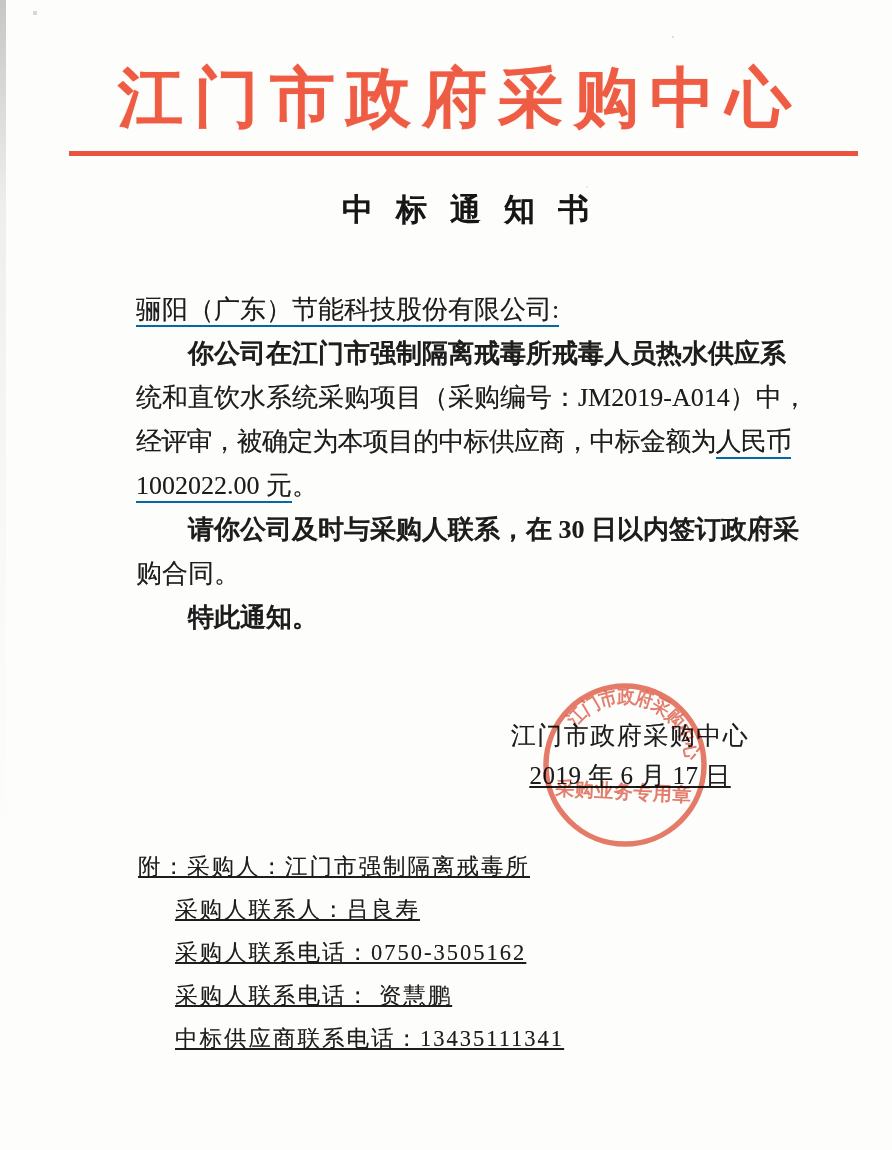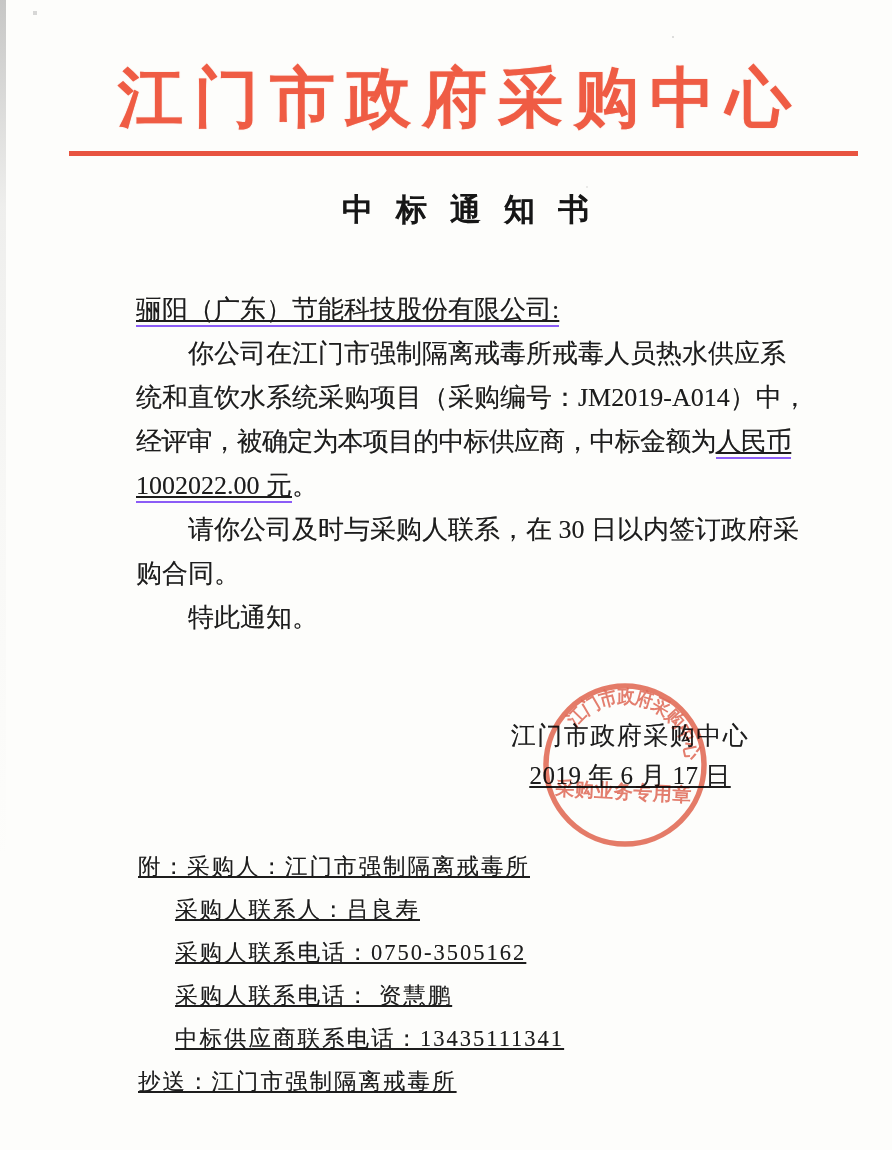--- a/index.html
+++ b/index.html
@@ -30,23 +30,23 @@
   .doc-title{
     position:absolute;top:190px;left:11px;width:100%;margin:0;
     text-align:center;font-size:31px;line-height:40px;font-weight:700;
     letter-spacing:23px;padding-left:23px;box-sizing:border-box;color:#161616;
     text-shadow:0 0 .6px rgba(20,20,20,.5);
   }
   
   .body{position:absolute;left:136px;top:288px;width:660px;
     font-size:26px;line-height:44px;text-shadow:0 0 .6px rgba(25,25,25,.45);}
   .line{white-space:nowrap;}
-  .indent{padding-left:52px;}
+  .indent{padding-left:52px;font-weight:bold;}
   .tight{letter-spacing:-0.8px;}
-  .u{border-bottom:2px solid #8b5cf6;padding-bottom:1px;text-decoration:underline;}
+  .u{border-bottom:2px solid #0369a1;padding-bottom:1px;}
   
   .signature{position:absolute;left:630px;top:716px;transform:translateX(-50%);
     text-align:center;font-size:25px;line-height:40px;white-space:nowrap;
     text-shadow:0 0 .6px rgba(25,25,25,.45);}
   .sig-org{letter-spacing:1.5px;}
   .sig-date{letter-spacing:.5px;text-decoration:underline;}
   
   .seal{position:absolute;left:525px;top:665px;width:200px;height:200px;
     mix-blend-mode:multiply;opacity:.9;}
   .seal-ring{fill:none;stroke:#e05a42;stroke-width:5.5;opacity:.88;}
@@ -99,16 +99,15 @@
     </g>
     <text class="seal-bottom-text" x="0" y="33" transform="rotate(3)" text-anchor="middle">采购业务专用章</text>
   </svg>
 
   <footer class="footer">
     <div class="f-line">附：采购人：江门市强制隔离戒毒所</div>
     <div class="f-line fi">采购人联系人：吕良寿</div>
     <div class="f-line fi">采购人联系电话：0750-3505162</div>
     <div class="f-line fi">采购人联系电话： 资慧鹏</div>
     <div class="f-line fi">中标供应商联系电话：13435111341</div>
-    <div class="f-line">抄送：江门市强制隔离戒毒所</div>
   </footer>
 
 </div>
 
 </body></html>

